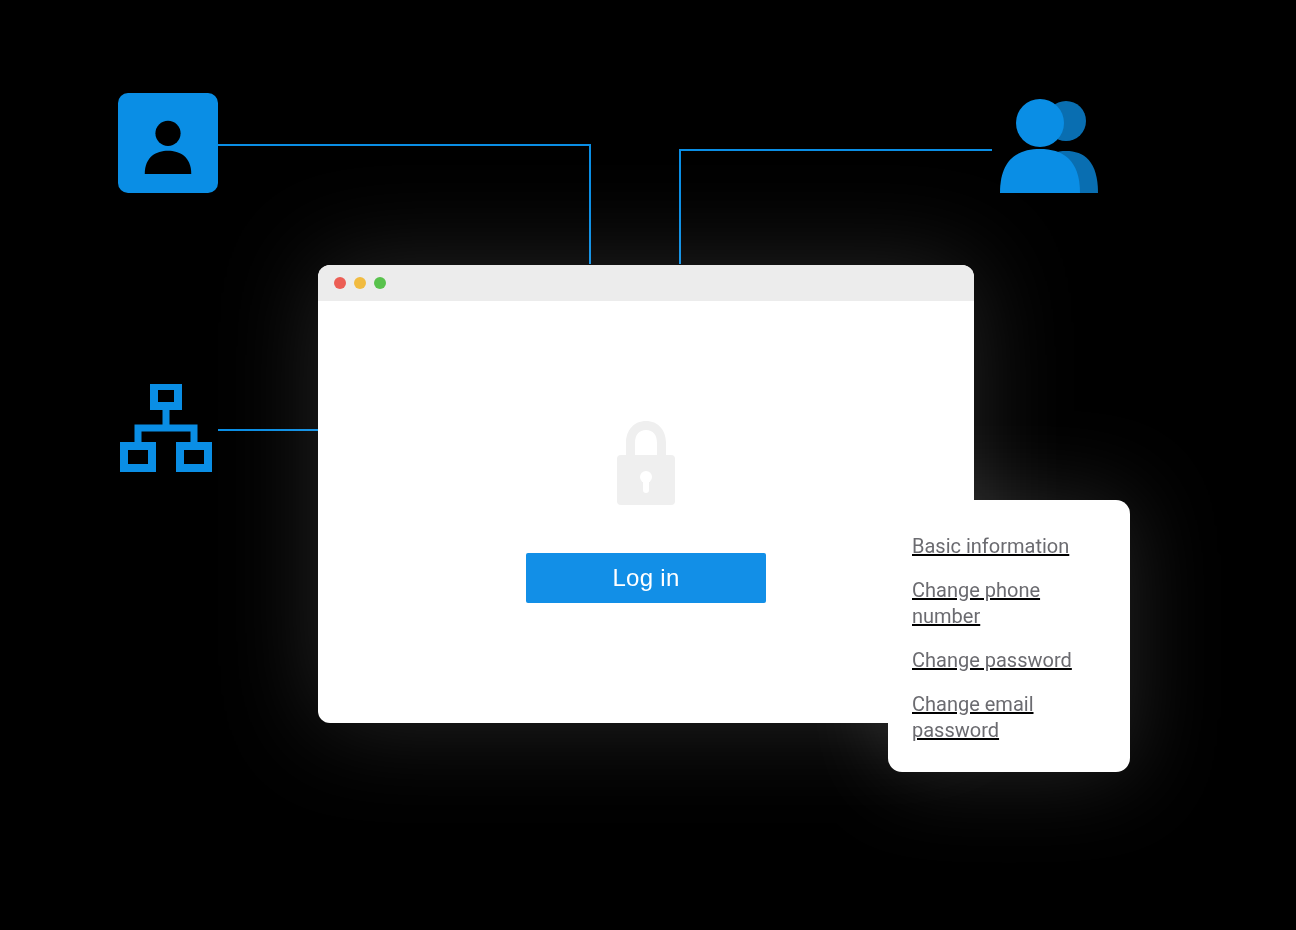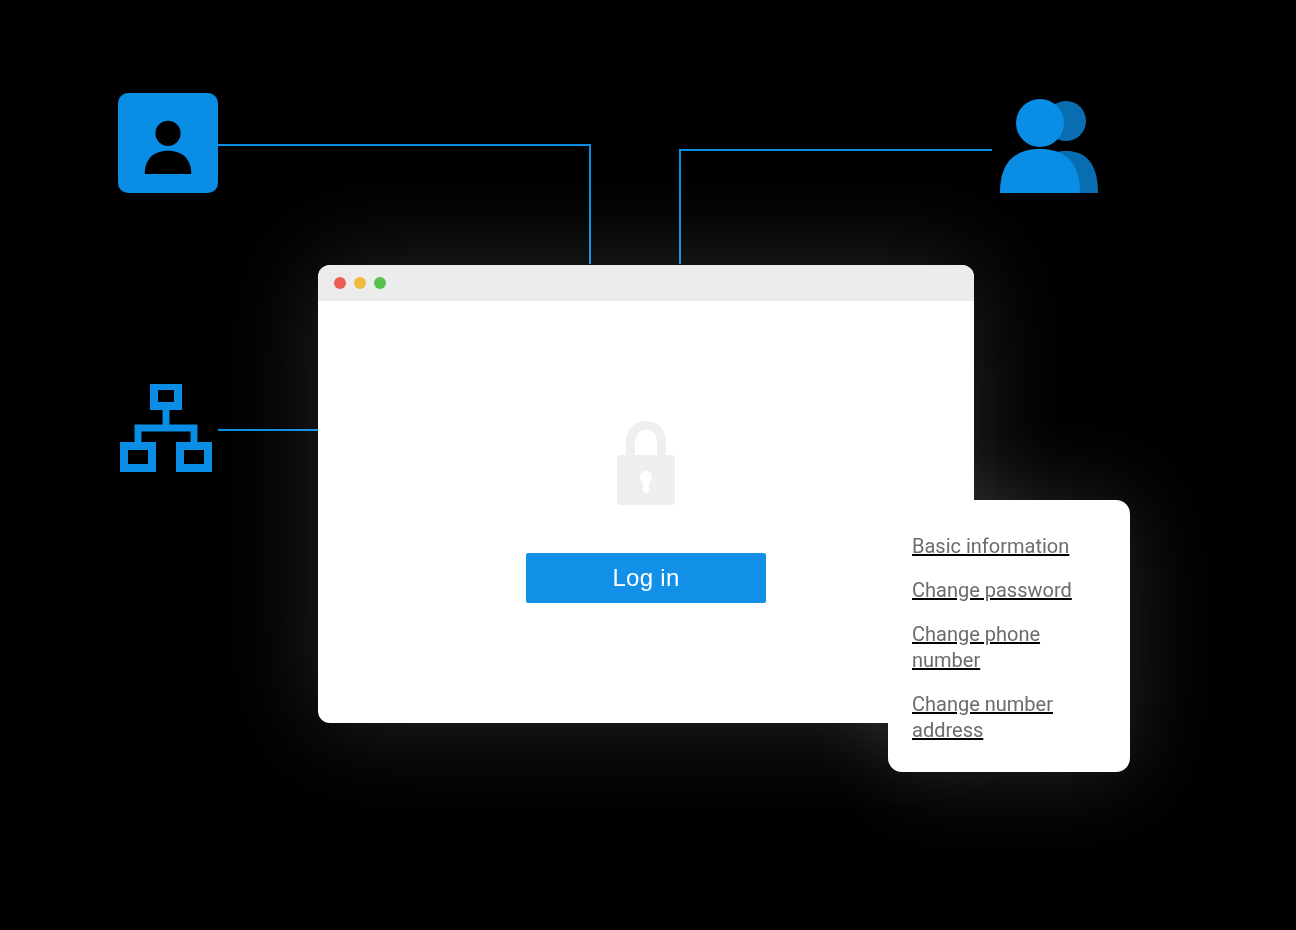--- a/index.html
+++ b/index.html
@@ -191,16 +191,16 @@
         <circle cx="35" cy="56" r="6" fill="#fff"></circle>
         <rect x="32" y="58" width="6" height="14" rx="3" fill="#fff"></rect>
       </svg>
     </span>
     <button class="login-button">Log in</button>
   </div>
 </div>
 
 <div class="menu-card">
   <div class="menu-item">Basic information</div>
+  <div class="menu-item">Change phone number</div>
   <div class="menu-item">Change password</div>
-  <div class="menu-item">Change phone number</div>
-  <div class="menu-item">Change number address</div>
+  <div class="menu-item">Change email password</div>
 </div>
 
 </body></html>

